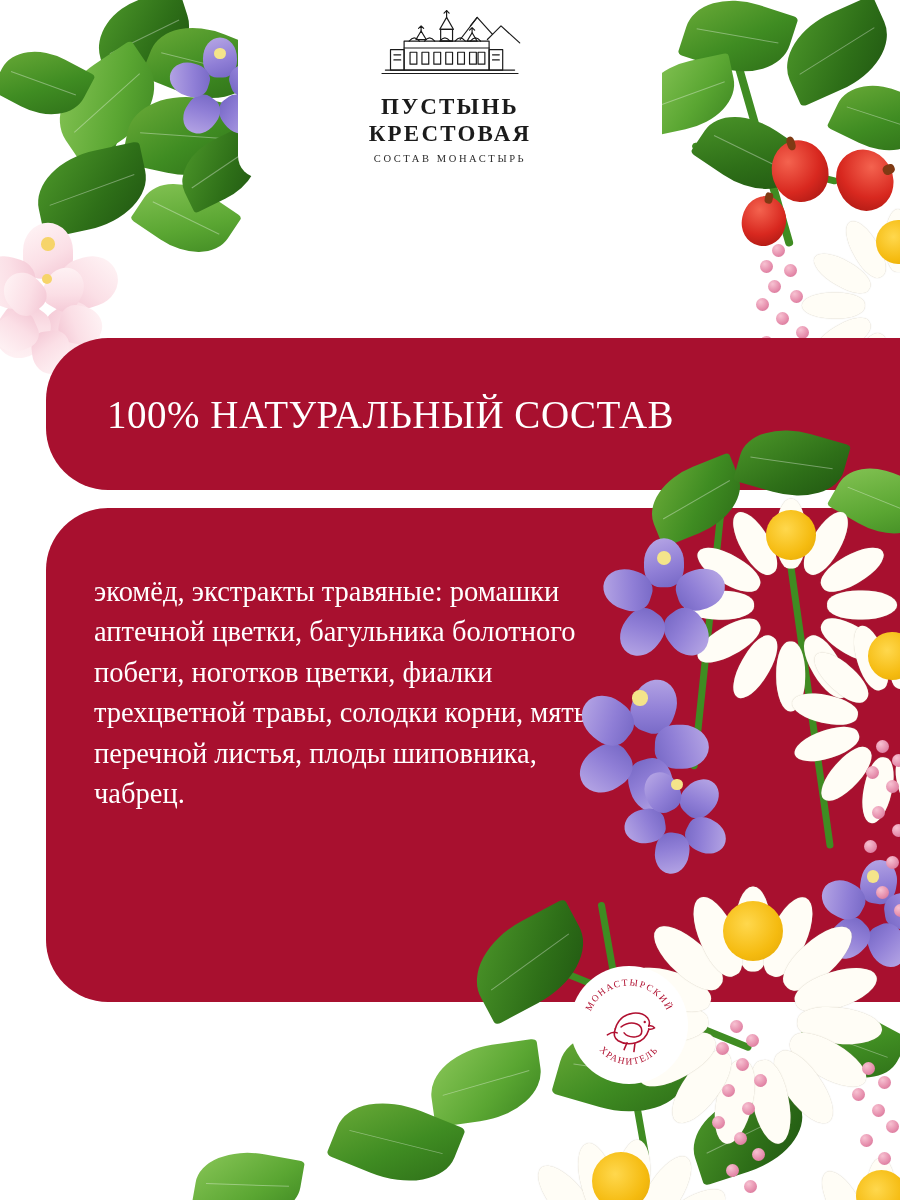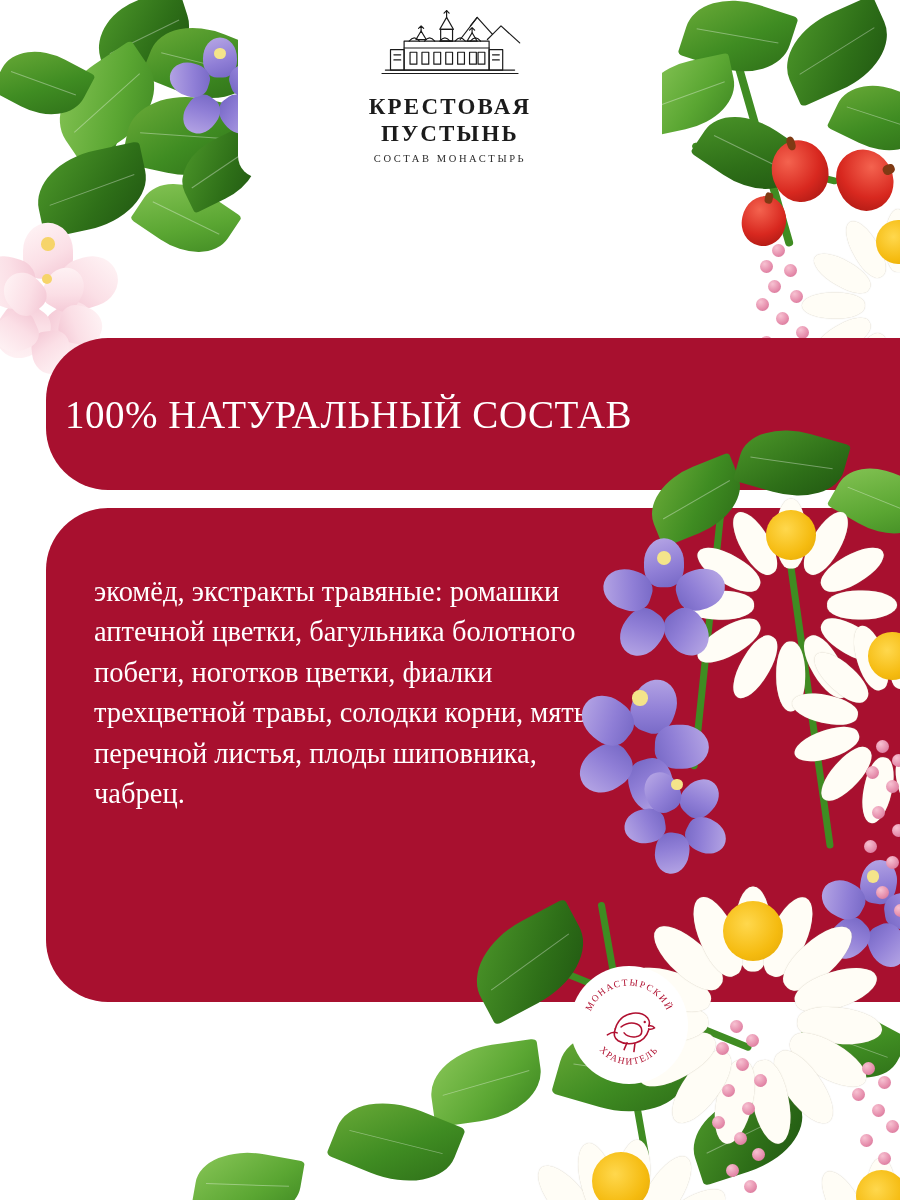--- a/index.html
+++ b/index.html
@@ -208,21 +208,21 @@
     border-radius: 62px 0 0 62px;
     display: flex;
     align-items: center;
     z-index: 4;
   }
   .banner-text {
     color: #ffffff;
     font-family: "Liberation Serif", serif;
     font-size: 39px;
     letter-spacing: 0.5px;
-    padding-left: 19px;
+    padding-left: 61px;
     white-space: nowrap;
   }
 
   .composition {
     position: absolute;
     left: 46px;
     top: 508px;
     width: 854px;
     height: 494px;
     background: #a8102f;
@@ -606,22 +606,22 @@
         <rect x="146" y="52" width="16" height="24"></rect>
         <path d="M34 58 L42 58 M34 64 L42 64 M150 58 L158 58 M150 64 L158 64"></path>
 
         <path d="M24 76 L176 76"></path>
         <path d="M20 80 L180 80"></path>
 
         <path d="M52 42 q6 -8 12 0 M70 42 q6 -8 12 0 M88 42 q6 -8 12 0 M106 42 q6 -8 12 0 M124 42 q6 -8 12 0"></path>
       </g>
     </svg>
     <div class="logo-title">
+      <div>ПУСТЫНЬ</div>
       <div>КРЕСТОВАЯ</div>
-      <div>ПУСТЫНЬ</div>
     </div>
     <div class="logo-sub">СОСТАВ МОНАСТЫРЬ</div>
   </div>
 
   <div class="stamp">
     <svg viewBox="0 0 120 120" width="118" height="118">
       <defs>
         <path id="arcTop" d="M 18,62 A 42,42 0 0 1 102,62"></path>
         <path id="arcBottom" d="M 22,62 A 38,38 0 0 0 98,62"></path>
       </defs>

